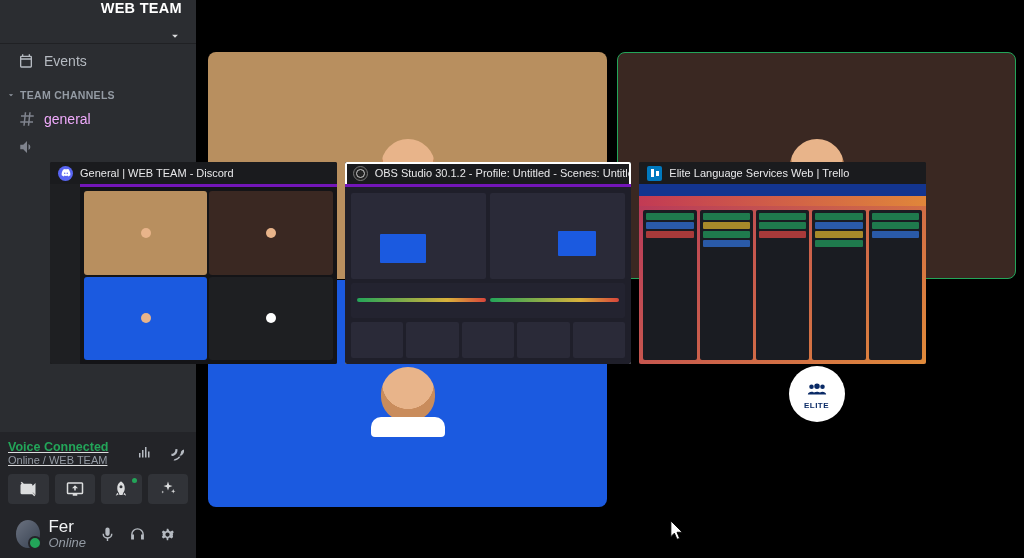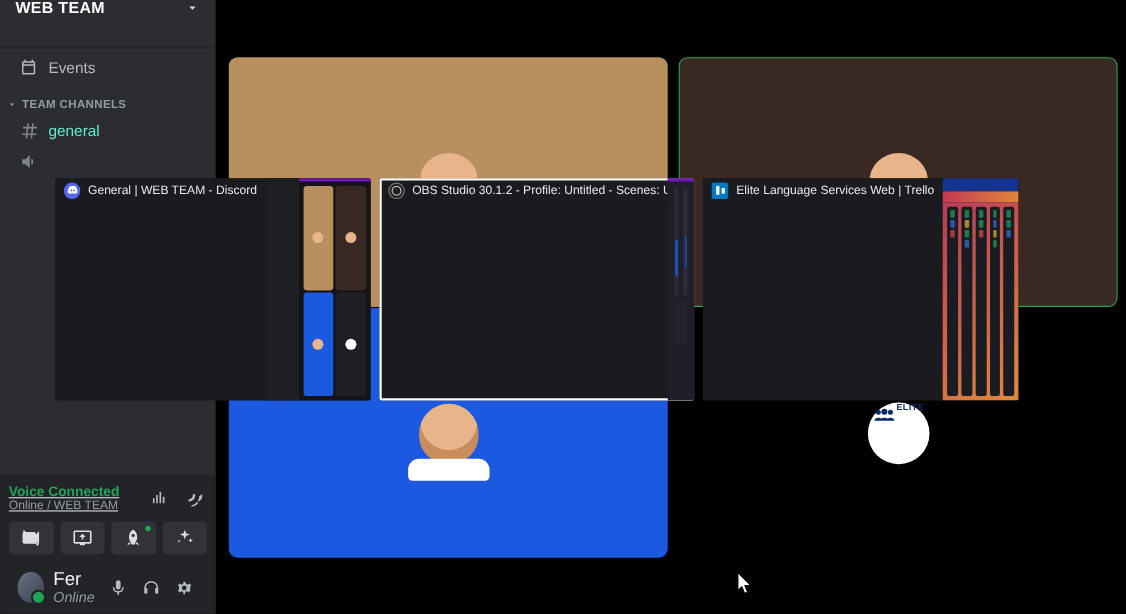--- a/index.html
+++ b/index.html
@@ -1,30 +1,30 @@
 <!DOCTYPE html>
 <html><head>
 <meta charset="utf-8">
 <style>
   * { margin:0; padding:0; box-sizing:border-box; font-family:-apple-system,"Segoe UI",Helvetica,Arial,sans-serif; }
   body { background:#000; color:#dcddde; width:1024px; height:558px; overflow:hidden; position:relative; }
 
   
   .sidebar { position:absolute; left:0; top:0; width:196px; height:100%; background:#2b2d31; display:flex; flex-direction:column; z-index:1; }
-  .server-header { height:44px; display:flex; align-items:flex-start; justify-content:space-between; padding:0 14px; border-bottom:1px solid rgba(0,0,0,.25); cursor:pointer; }
+  .server-header { height:44px; display:flex; align-items:flex-end; justify-content:space-between; padding:0 14px; border-bottom:1px solid rgba(0,0,0,.25); cursor:pointer;flex-direction:column; }
   .server-header span { font-weight:700; font-size:14.5px; color:#fff; letter-spacing:.3px; }
   .chev { width:14px; height:14px; fill:#dcddde; }
   .events-row { display:flex; align-items:center; gap:10px; padding:9px 12px 10px 18px; font-size:14px; color:#b5bac1; cursor:pointer; }
   .cal-ico { width:16px; height:16px; fill:#b5bac1; }
 
   .section-head { display:flex; align-items:center; gap:4px; padding:10px 8px 4px 6px; font-size:10.5px; font-weight:600; color:#949ba4; letter-spacing:.3px; cursor:pointer; }
   .section-head svg { width:10px; height:10px; fill:#949ba4; }
 
   .channel-row { display:flex; align-items:center; gap:8px; padding:5px 8px 5px 18px; font-size:14px; color:#949ba4; border-radius:4px; cursor:pointer; }
-  .channel-row.active { color:#5eead4; }
+  .channel-row.active { color:#f0abfc; }
   .hash, .speaker { width:18px; height:18px; fill:#80848e; flex:0 0 18px; }
 
   
   .voice-panel { margin-top:auto; background:#232428; padding:8px 8px 0 8px; }
   .vc-top { display:flex; align-items:center; justify-content:space-between;text-decoration:underline; }
   .vc-text .vc-title { color:#23a559; font-size:12.5px; font-weight:600; }
   .vc-text .vc-sub   { color:#949ba4; font-size:11px; }
   .vc-btns { display:flex; gap:4px; }
   .vc-ico { width:26px; height:26px; display:flex; align-items:center; justify-content:center; cursor:pointer; }
   .vc-ico svg { fill:#b5bac1; width:18px; height:18px; }
@@ -46,26 +46,26 @@
   
   .stage { position:absolute; left:196px; right:0; top:0; bottom:0; background:#000; }
   .tile { position:absolute; border-radius:8px; background:#1e1f22; overflow:hidden; display:flex; align-items:center; justify-content:center; }
   .tile.t1 { left:12px; top:52px;  width:399px; height:227px; background:#b88f5f; }
   .tile.t2 { left:421px; top:52px;  width:399px; height:227px; background:#3a2822; border:1.5px solid #23a559; }
   .tile.t3 { left:12px; top:280px; width:399px; height:227px; background:#1b5ae0; }
   .tile.t4 { left:421px; top:280px; width:399px; height:227px; background:#000; }
   .head { width:54px; height:54px; border-radius:50% 50% 45% 45%; background:radial-gradient(circle at 50% 30%, #e8b48a 0 55%, #c98c5c 56% 100%); position:relative; }
   .head::after { content:""; position:absolute; left:-10px; right:-10px; bottom:-16px; height:20px; background:#111; border-radius:10px 10px 4px 4px; }
   .t3 .head::after { background:#fff; }
-  .elite-badge { width:56px; height:56px; border-radius:50%; background:#fff; display:flex; align-items:flex-start; justify-content:center; font-size:8px; font-weight:700; color:#0a2a66; letter-spacing:.5px; }
+  .elite-badge { width:56px; height:56px; border-radius:50%; background:#fff; display:flex; flex-direction:column; align-items:center; justify-content:center; font-size:8px; font-weight:700; color:#0a2a66; letter-spacing:.5px; }
   .elite-badge svg { width:22px; height:22px; fill:#0a2a66; margin-bottom:1px; }
 
   
   .alttab { position:absolute; left:50px; top:162px; width:876px; height:202px; display:flex; gap:8px; z-index:5; }
-  .win { flex:1; background:#1a1b1e; display:flex; flex-direction:row; border-radius:2px; overflow:hidden; }
+  .win { flex:1; background:#1a1b1e; display:flex; flex-direction:column; border-radius:2px; overflow:hidden; }
   .win.selected { outline:2px solid #fff; outline-offset:-2px; }
   .win-title { height:22px; display:flex; align-items:center; gap:7px; padding:0 8px; background:#1a1b1e; font-size:11px; color:#e8e8ea; white-space:nowrap; overflow:hidden; }
   .win-ico { width:15px; height:15px; border-radius:50%; flex:0 0 15px; display:flex; align-items:center; justify-content:center; }
   .discord-ico { background:#5865f2; }
   .discord-ico svg { width:10px; height:10px; fill:#fff; }
   .obs-ico { background:#222; border:1px solid #777; }
   .obs-ico::after { content:""; display:block; width:7px; height:7px; border:1.5px solid #ccc; border-radius:50%; }
   .trello-ico { background:#0079bf; border-radius:2px; }
   .trello-ico::after { content:""; display:block; width:8px; height:8px; background:linear-gradient(#fff,#fff) left/3px 8px no-repeat, linear-gradient(#fff,#fff) right/3px 5px no-repeat; margin:auto; }
   .win-body { flex:1; position:relative; }

